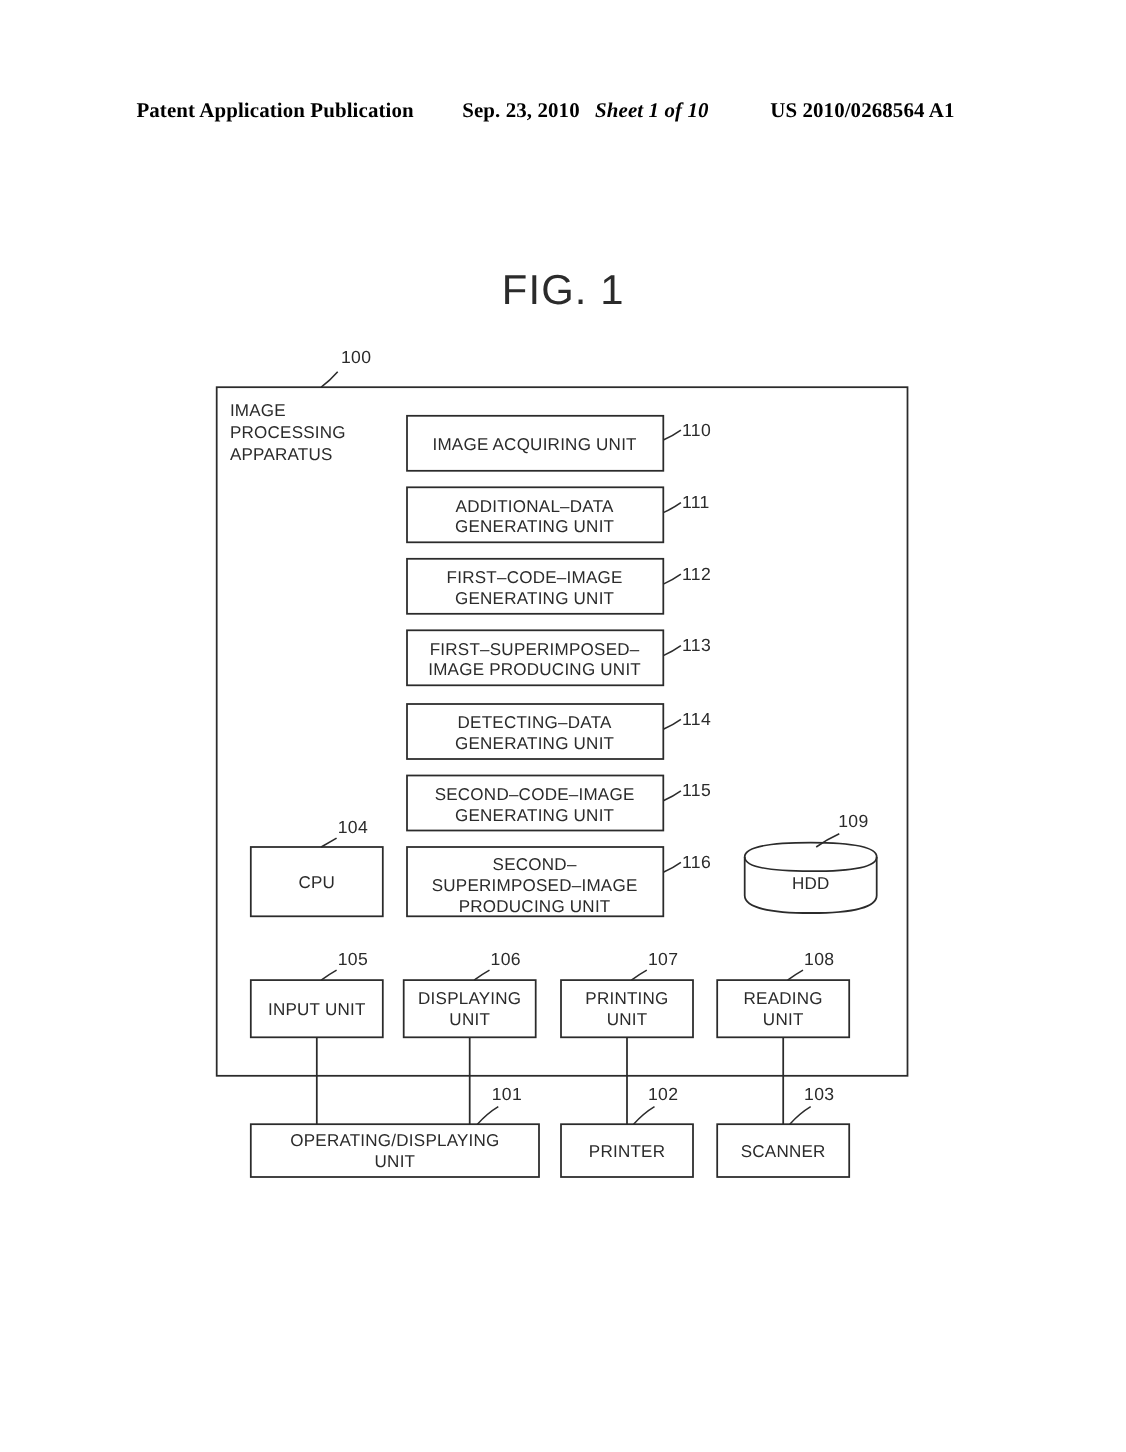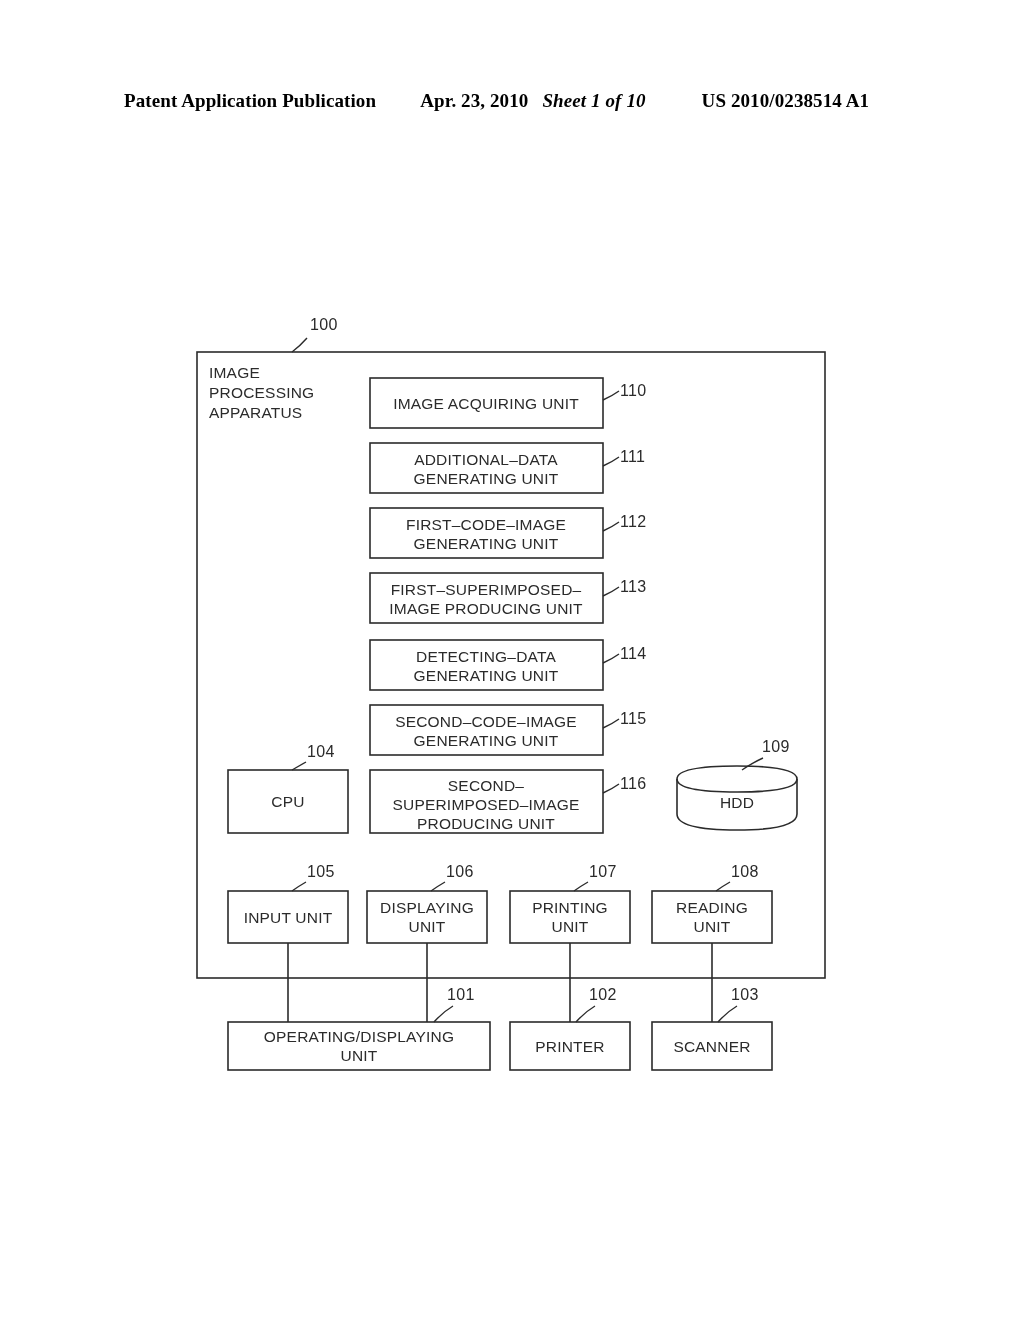--- a/index.html
+++ b/index.html
@@ -114,25 +114,26 @@
     stroke-width: 1.6;
   }
 </style>
 </head>
 <body>
 
 <div class="page">
 
   <div class="pub-header">
     <span class="h-left">Patent Application Publication</span>
-    <span class="h-mid">Apr. 23, 2010</span>
+    <span class="h-mid">Sep. 23, 2010</span>
     <span class="h-sheet">Sheet 1 of 10</span>
-    <span class="h-right">US 2010/0238514 A1</span>
+    <span class="h-right">US 2010/0268564 A1</span>
   </div>
 
+  <div class="fig-title">FIG. 1</div>
 
   <svg class="diagram" viewBox="0 0 1024 1320">
 
     <rect class="outer-rect" x="197" y="352" width="628" height="626"></rect>
 
     <text class="ref-num" x="310" y="330">100</text>
     <path class="leader" d="M 307 338 Q 300 346 292 352"></path>
 
     <text class="apparatus-label" x="209" y="378">IMAGE</text>
     <text class="apparatus-label" x="209" y="398">PROCESSING</text>

